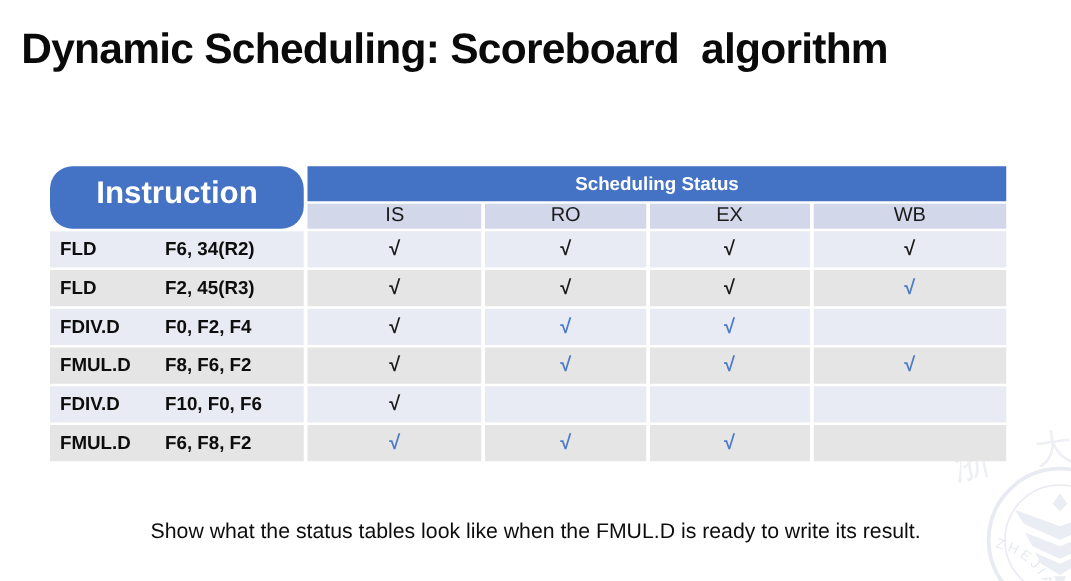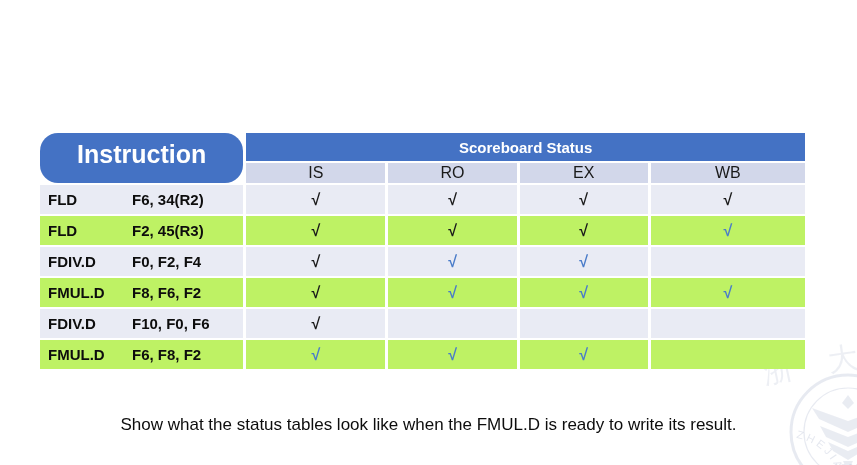--- a/index.html
+++ b/index.html
@@ -60,21 +60,21 @@
     vertical-align:middle;
   }
   td.cell-subhdr{
     background:#D2D7EA;
     color:#1a1a1a;
     font-size:16px;
     text-align:center;
     vertical-align:middle;
   }
   tr.band-light td{background:#E9EBF4;}
-  tr.band-dark  td{background:#bef264;}
+  tr.band-dark  td{background:#e5e5e5;}
   td.cell-instr{
     font-weight:700;
     font-size:15px;
     color:#0d0d0d;
     vertical-align:middle;
     padding-left:8px;
   }
   td.cell-instr .op{display:inline-block;width:84px;}
   td.cell-chk{
     text-align:center;
@@ -121,33 +121,34 @@
       <path id="wmArc" d="M 56,98 A 53,53 0 0 1 100,144"></path>
     </defs>
     <text opacity="0.22" fill="#8C99BB" font-size="11" letter-spacing="3" font-family="Liberation Sans, sans-serif">
       <textPath href="#wmArc">ZHEJIANG</textPath>
     </text>
     <text x="108" y="132" text-anchor="middle" opacity="0.22" fill="#8C99BB" font-size="10" letter-spacing="2" font-family="Liberation Sans, sans-serif">1897</text>
     <text x="22" y="42" opacity="0.15" fill="#8C99BB" font-size="30" transform="rotate(-12 30 30)" font-family="Liberation Sans, sans-serif">浙</text>
     <text x="88" y="30" opacity="0.15" fill="#8C99BB" font-size="30" transform="rotate(-8 95 20)" font-family="Liberation Sans, sans-serif">大</text>
   </svg>
 
+  <h1 class="title">Dynamic Scheduling: Scoreboard  algorithm</h1>
 
   <table class="scoreboard">
     <colgroup>
       <col class="col-instr">
         <col class="col-is">
         <col class="col-ro">
         <col class="col-ex">
         <col class="col-wb">
     </colgroup>
     <tbody>
       <tr class="hdr-top">
         <td rowspan="2" class="cell-instr-hdr">Instruction</td>
-        <td colspan="4" class="cell-status-hdr">Scoreboard Status</td>
+        <td colspan="4" class="cell-status-hdr">Scheduling Status</td>
       </tr>
       <tr class="hdr-sub">
         <td class="cell-subhdr">IS</td>
         <td class="cell-subhdr">RO</td>
         <td class="cell-subhdr">EX</td>
         <td class="cell-subhdr">WB</td>
       </tr>
 
       <tr class="datarow band-light">
         <td class="cell-instr">

